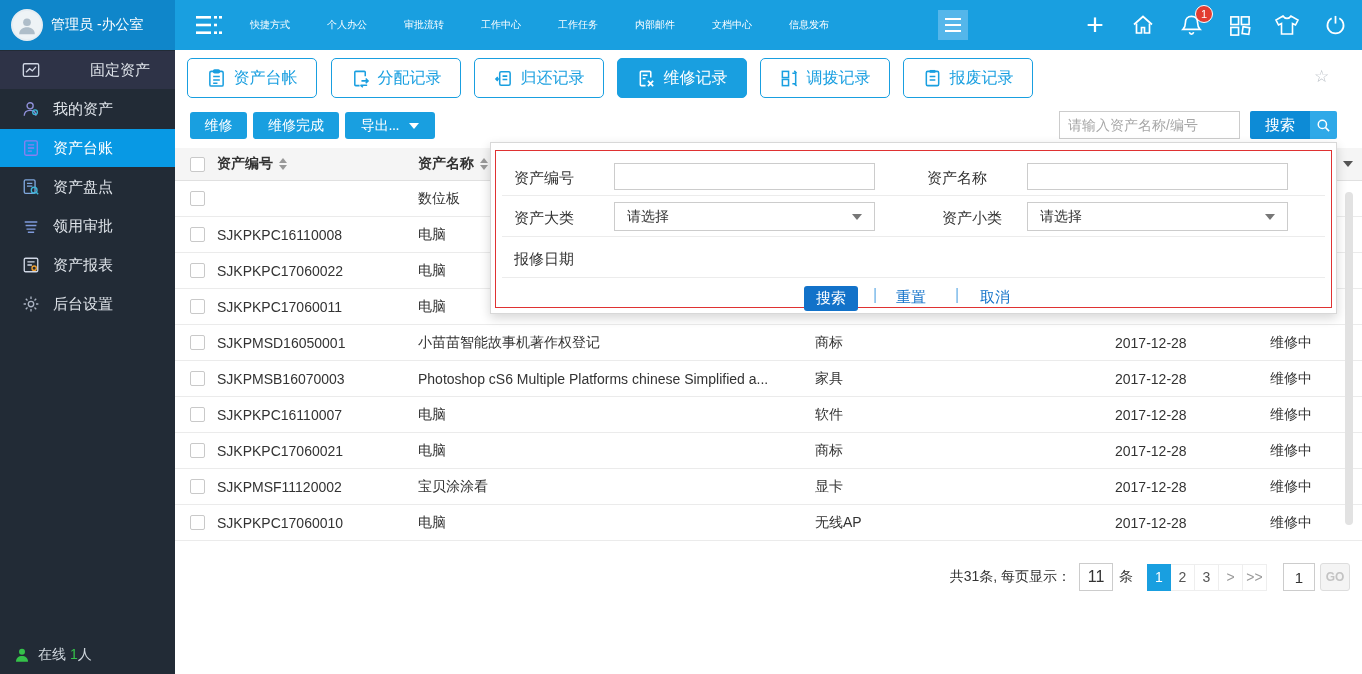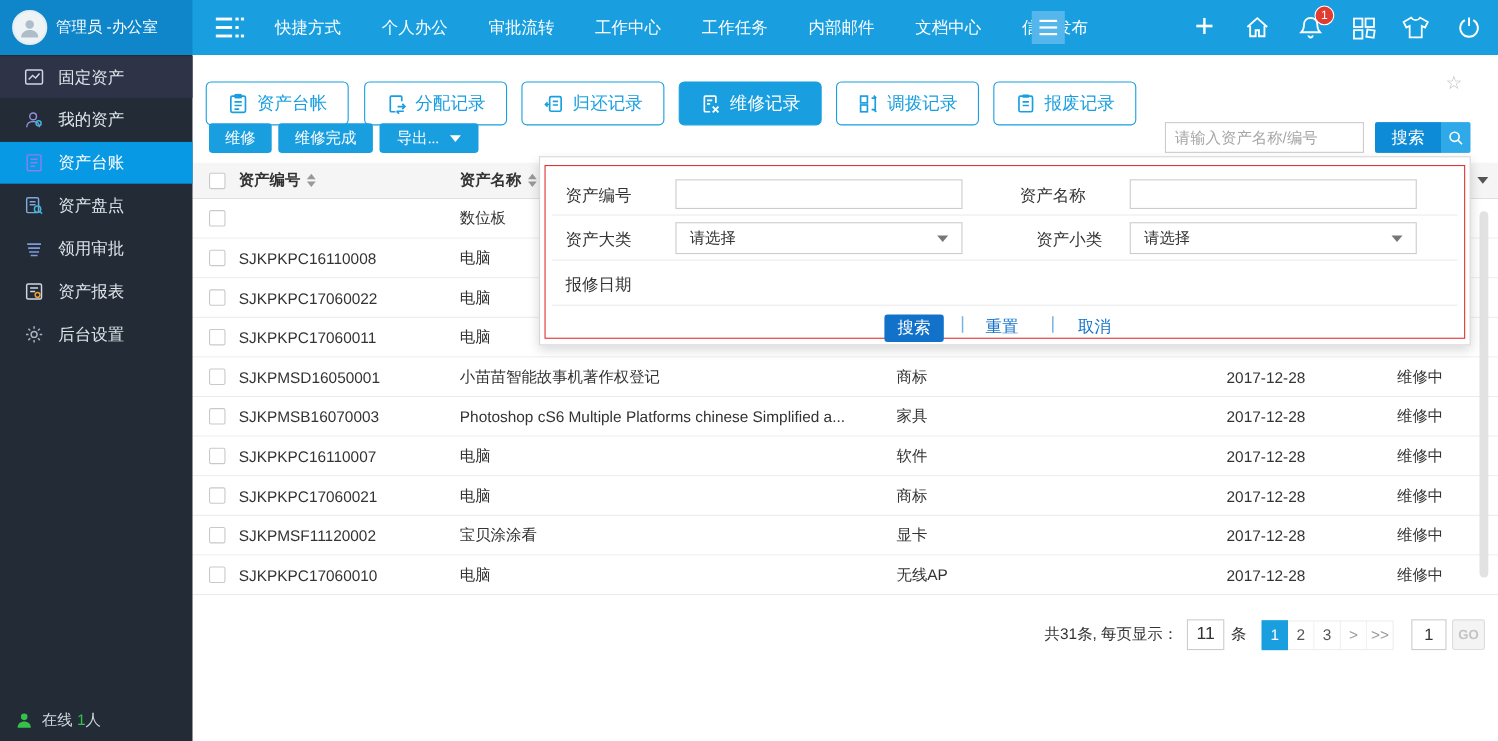--- a/index.html
+++ b/index.html
@@ -9,47 +9,47 @@
 
   
   .topbar { position:absolute; left:0; top:0; width:1362px; height:50px; background:#199fe0; z-index:30; }
   .topbar-left { position:absolute; left:0; top:0; width:175px; height:50px; background:#0f86ca;
     display:flex; align-items:center; }
   .avatar { width:32px; height:32px; border-radius:50%; background:#eef3f6; margin-left:11px;
     display:flex; align-items:center; justify-content:center; overflow:hidden; border:2px solid #e6edf2; }
   .topbar-user { color:#fff; font-size:14px; margin-left:8px; white-space:nowrap; }
   .collapse-icon { position:absolute; left:196px; top:15px; width:26px; height:20px; }
   .topnav { position:absolute; left:250px; top:0; height:50px; display:flex; align-items:center; gap:37px; }
-  .topnav-item { color:#fff; font-size:15px; white-space:nowrap; cursor:pointer; }
+  .topnav-item { color:#fff; font-size:10px; white-space:nowrap; cursor:pointer; }
   .hamburger { position:absolute; left:938px; top:10px; width:30px; height:30px; background:#54b6ea;
     display:flex; flex-direction:column; justify-content:center; gap:4px; align-items:center; cursor:pointer; }
   .hamburger i { display:block; width:16px; height:2px; background:#fff; }
   .top-icons { position:absolute; right:14px; top:0; height:50px; display:flex; align-items:center; gap:22px; }
   .top-icon { position:relative; width:26px; height:26px; display:flex; align-items:center; justify-content:center;
     color:#fff; cursor:pointer; }
   .plus-glyph { font-size:30px; font-weight:300; line-height:24px; }
   .badge { position:absolute; top:-7px; right:-9px; min-width:18px; height:18px; border-radius:9px;
     background:#e23c31; color:#fff; font-size:11px; display:flex; align-items:center; justify-content:center;
     border:1px solid #fff; padding:0 3px; }
 
   
   .sidebar { position:absolute; left:0; top:50px; width:175px; height:624px; background:#222b36; z-index:25; }
   .side-item { position:absolute; left:0; width:175px; height:38px; display:flex; align-items:center;
     color:#dfe4ea; font-size:15px; cursor:pointer; }
   .side-item .sicon { width:18px; height:18px; margin-left:22px; margin-right:13px; flex:0 0 auto; }
-  .side-item.first { background:#2e3347; }
+  .side-item.first { background:#2e3347;gap:37px; }
   .side-item.active { background:#0899e4; color:#fff; }
   .online-row { position:absolute; left:14px; top:596px; display:flex; align-items:center; gap:8px;
     color:#cfd6dd; font-size:14px; }
   .online-count { color:#35c24a; }
 
   
   .tab { position:absolute; top:58px; width:130px; height:40px; border:1px solid #199fe0; border-radius:5px;
     background:#fff; color:#199fe0; display:flex; align-items:center; justify-content:center; gap:8px;
-    font-size:16px; cursor:pointer;margin-top:16px; }
+    font-size:16px; cursor:pointer; }
   .tab.active { background:#199fe0; color:#fff; }
   .fav-star { position:absolute; left:1314px; top:66px; font-size:17px; color:#b9bfc6; cursor:pointer; }
 
   
   .btn-blue { position:absolute; top:112px; height:27px; background:#199fe0; color:#fff; border:none;
     border-radius:3px; font-size:14px; font-family:Liberation Serif, serif; cursor:pointer; display:flex; align-items:center;
     justify-content:center; gap:10px; }
   .quick-search-input { position:absolute; left:1059px; top:111px; width:181px; height:28px; border:1px solid #ccc;
     padding:0 8px; font-size:14px; color:#333; font-family:inherit; background:#fff; }
   .quick-search-input::placeholder { color:#a7a7a7; }

